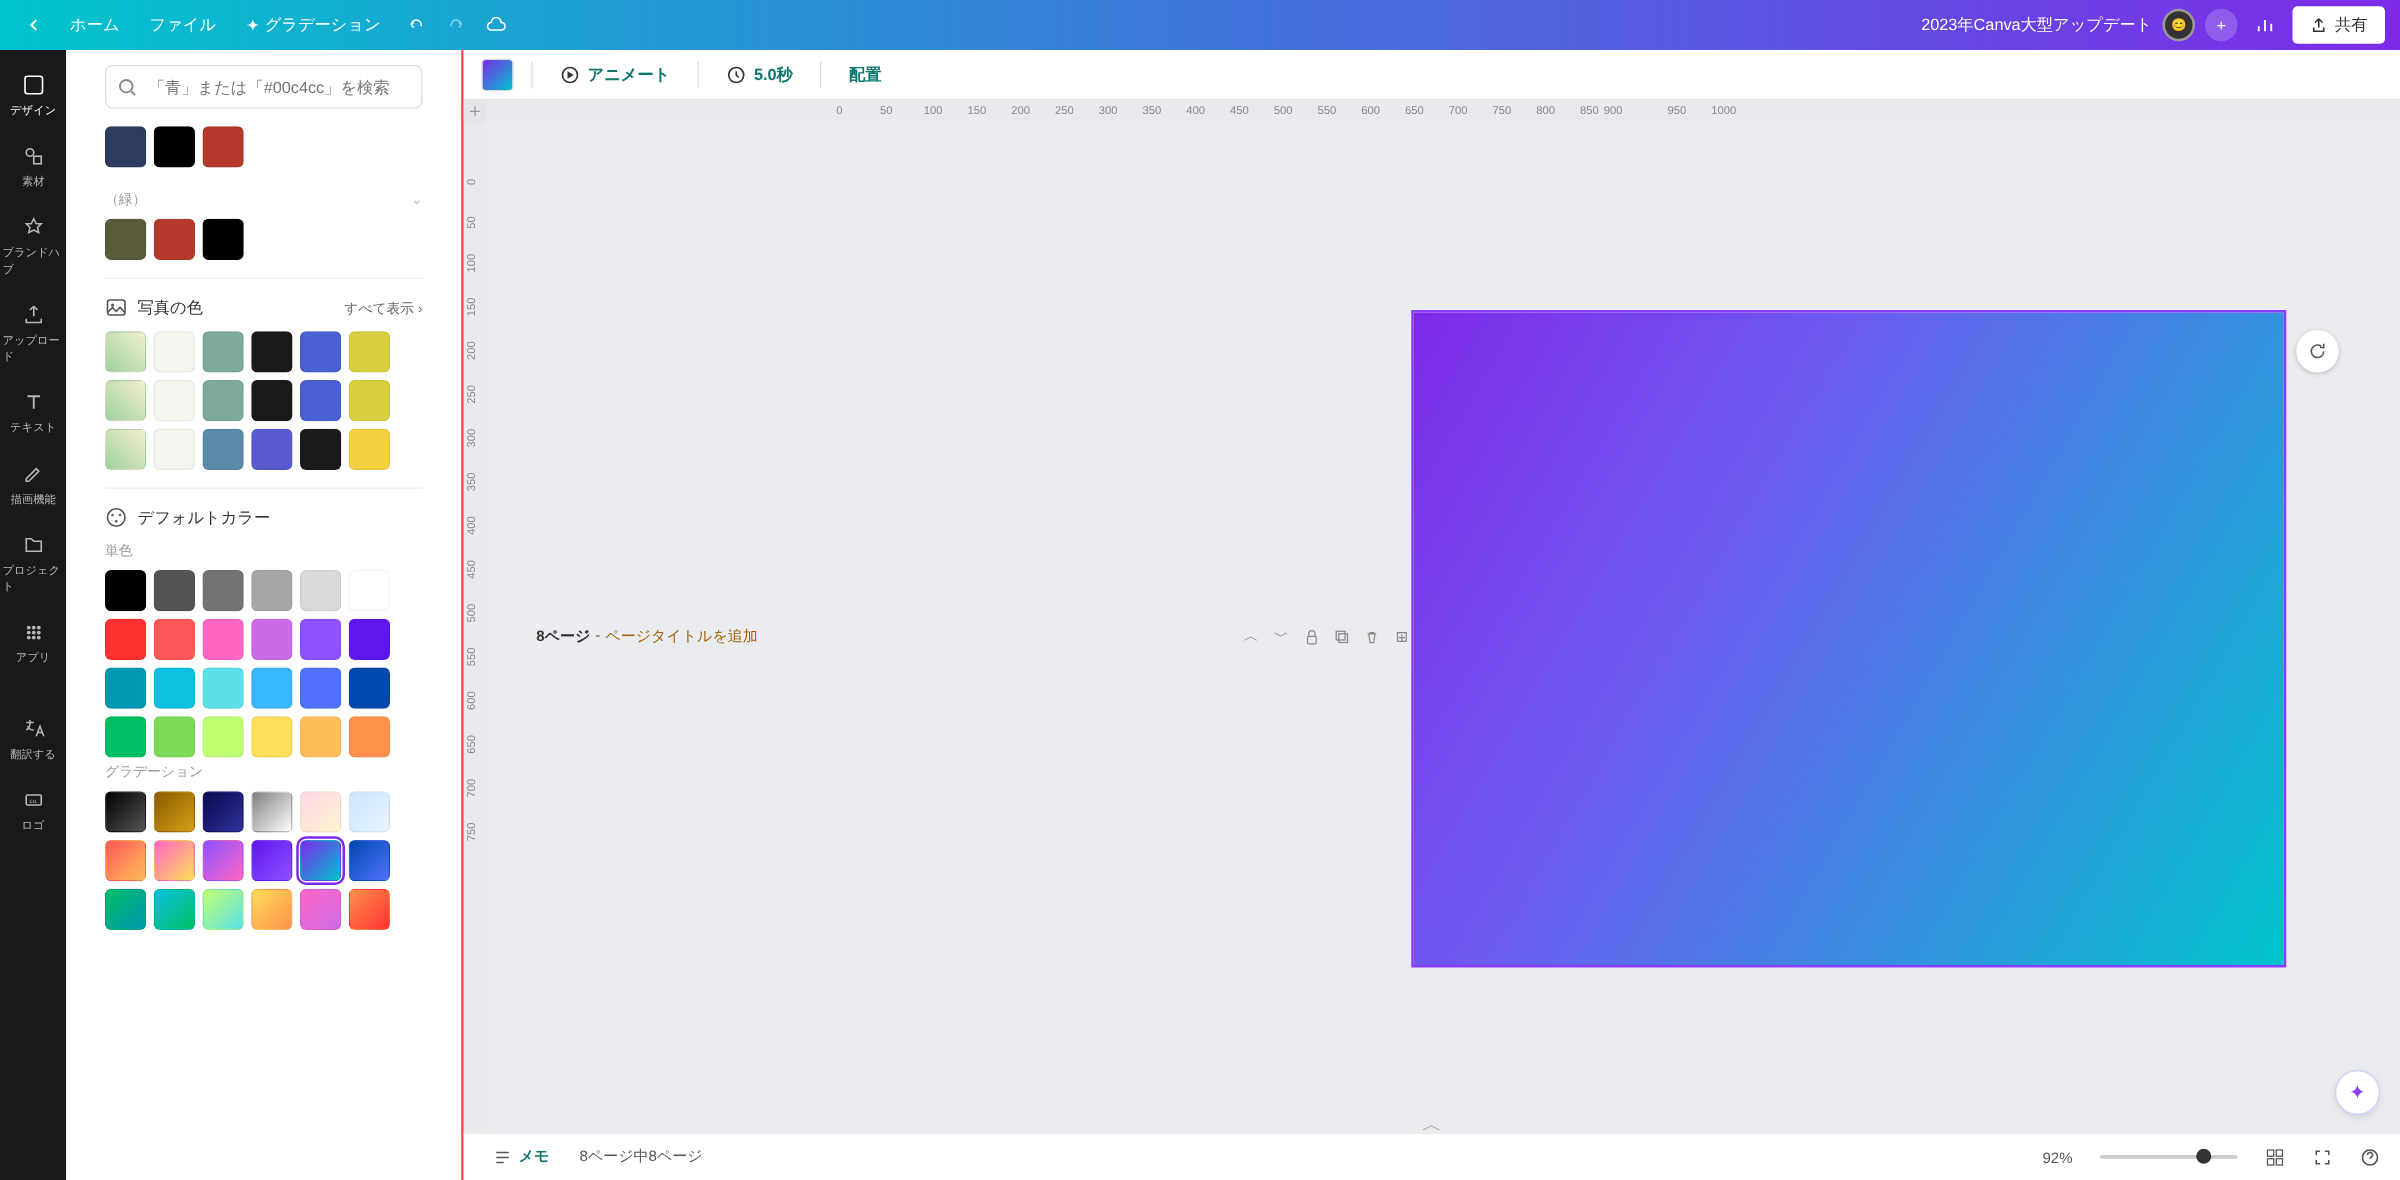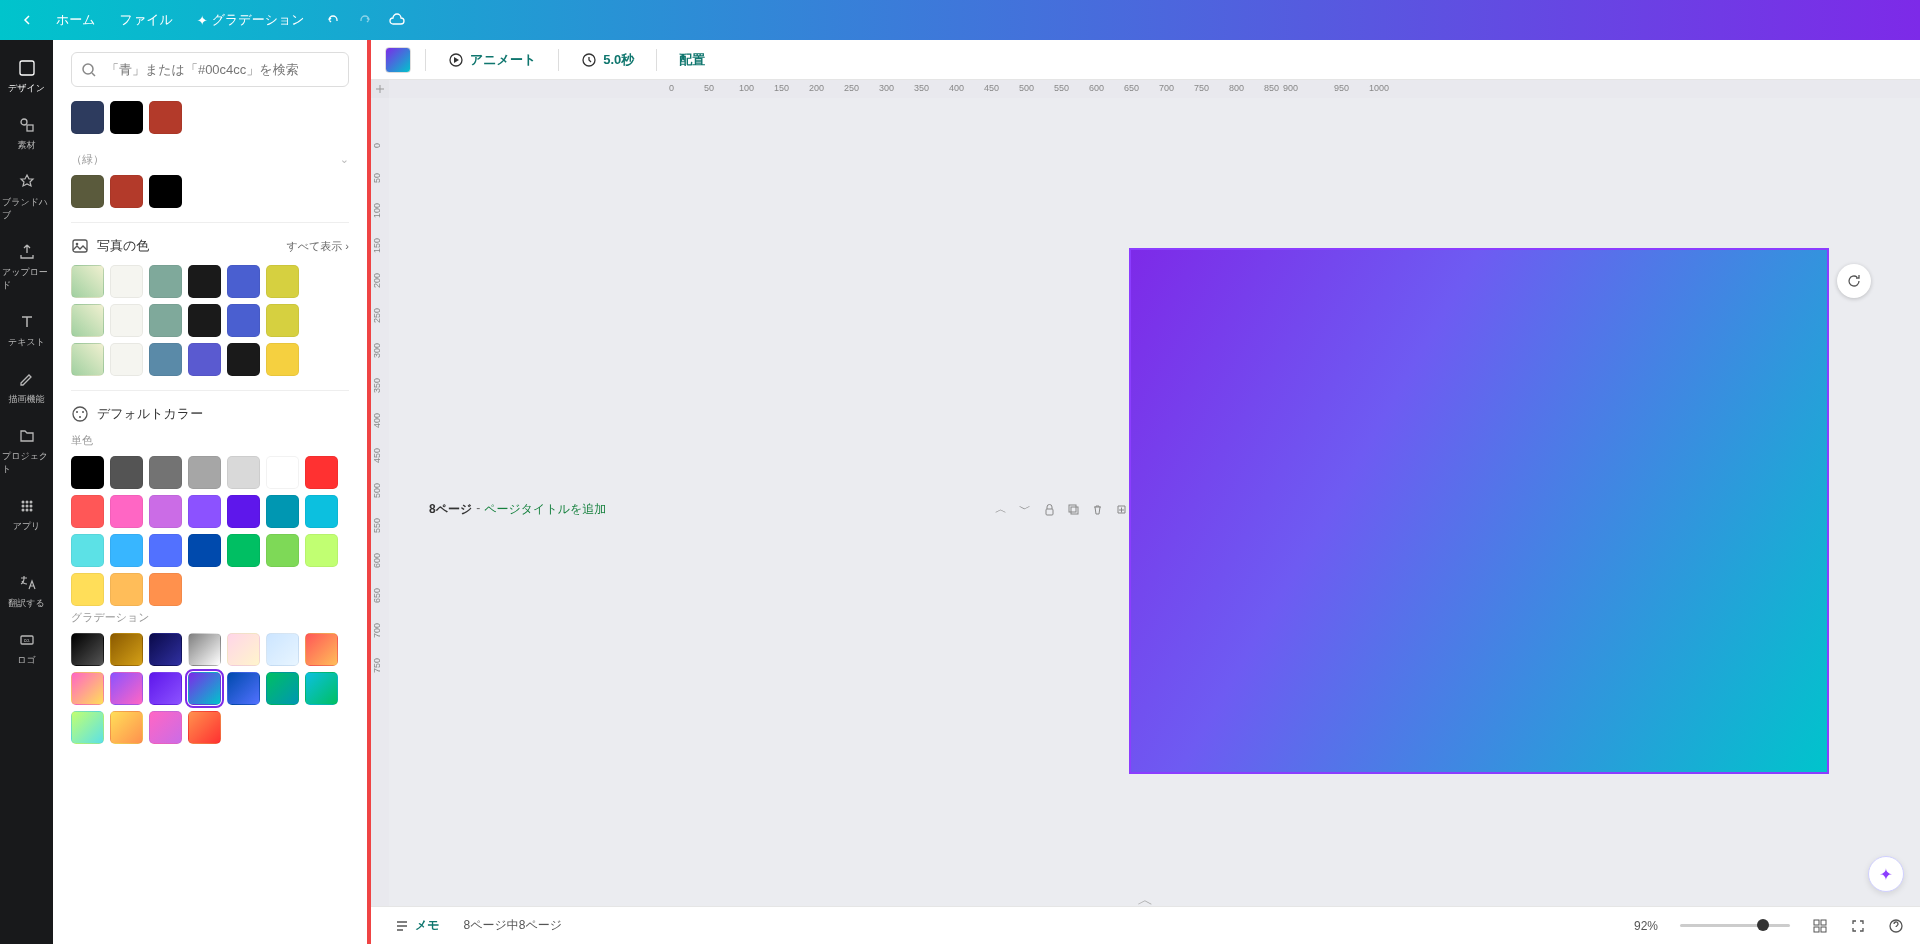--- a/index.html
+++ b/index.html
@@ -37,22 +37,22 @@
 }
 .nav-item { display: flex; flex-direction: column; align-items: center; padding: 10px 2px; color: #b8b8b8; font-size: 9px; cursor: pointer; gap: 4px; }
 .nav-item.active { color: white; }
 .nav-icon { width: 20px; height: 20px; display: flex; align-items: center; justify-content: center; }
 
 
 .color-panel {
   width: 318px;
   background: white;
   overflow-y: auto;
-  padding: 12px 18px;
-  border-right: 4px solid #ef4444;
+  padding: 12px 31px;
+  border-right: 2px solid #ef4444;
 }
 .search-box { position: relative; margin-bottom: 14px; }
 .search-input { width: 100%; padding: 9px 12px 9px 34px; border: 1px solid #ddd; border-radius: 6px; font-size: 13px; }
 .search-icon-pos { position: absolute; left: 10px; top: 50%; transform: translateY(-50%); color: #888; }
 
 .color-section { margin-bottom: 18px; }
 .section-label { font-size: 11px; color: #999; margin-bottom: 8px; display: flex; justify-content: space-between; align-items: center; }
 .section-header { display: flex; align-items: center; gap: 8px; margin-bottom: 10px; font-size: 13px; color: #333; }
 .section-header-icon { width: 18px; height: 18px; }
 .section-action { font-size: 11px; color: #666; cursor: pointer; }
@@ -83,21 +83,21 @@
 .ruler-tick { position: absolute; top: 3px; }
 .ruler-corner { position: absolute; left: 0; top: 0; width: 18px; height: 18px; background: #e5e5ea; display:flex; align-items:center; justify-content:center; }
 .canvas-body { flex: 1; display: flex; overflow: hidden; }
 .ruler-v { width: 18px; background: #e9e9ee; position: relative; font-size: 9px; color: #888; }
 .ruler-v .ruler-tick { left: 1px; transform: rotate(-90deg); transform-origin: left top; white-space: nowrap;}
 .canvas-scroll { flex: 1; overflow: auto; padding: 20px 40px 40px 40px; display: flex; flex-direction: row; align-items: center; }
 
 .page-header { width: 700px; display: flex; align-items: center; font-size: 12px; color: #666; margin-bottom: 4px; justify-content: space-between; }
 .page-header-left { display: flex; gap: 4px; }
 .page-title-part { font-weight: 600; color: #333; }
-.page-title-hint { color: #15803d; }
+.page-title-hint { color: #a16207; }
 .page-actions { display: flex; gap: 8px; color: #888; }
 .page-action-icon { width: 16px; height: 16px; cursor: pointer; display:flex; align-items:center; justify-content:center;}
 
 .canvas-page {
   width: 700px;
   height: 526px;
   background: linear-gradient(120deg, #7d2ae8 0%, #6e5bf2 35%, #00c4cc 100%);
   border: 2px solid #8b3dff;
   position: relative;
   display: flex;
@@ -152,20 +152,36 @@
     </div>
     <div class="icon-btn" style="opacity:0.5">
       <svg width="16" height="16" viewBox="0 0 16 16">
           <path d="M12 8a4 4 0 0 0-8 0v1M12 8l-2-2M12 8l-2 2" stroke="white" stroke-width="1.3" fill="none"></path>
         </svg>
     </div>
     <div class="icon-btn">
       <svg width="18" height="14" viewBox="0 0 18 14">
           <path d="M5 11a3 3 0 0 1 0-6 4 4 0 0 1 8 0 3 3 0 0 1 0 6H5z" stroke="white" stroke-width="1.3" fill="none"></path>
         </svg>
+    </div>
+  </div>
+  <div class="header-right">
+    <div class="project-title">2023年Canva大型アップデート</div>
+    <div class="avatar">😊</div>
+    <div class="plus-circle">+</div>
+    <div class="icon-btn">
+      <svg width="16" height="16" viewBox="0 0 16 16">
+          <path d="M3 13V9M8 13V4M13 13V7" stroke="white" stroke-width="1.5"></path>
+        </svg>
+    </div>
+    <div class="share-btn">
+      <svg width="14" height="14" viewBox="0 0 14 14">
+          <path d="M7 2v7M7 2L4 5M7 2l3 3M3 9v3h8V9" stroke="#333" stroke-width="1.3" fill="none"></path>
+        </svg>
+      <span>共有</span>
     </div>
   </div>
 </div>
 
 <div class="main-layout">
 
   <div class="far-nav" id="far-nav">
       <div class="nav-item active">
         <span class="nav-icon">
           <svg width="20" height="20" viewBox="0 0 20 20">

